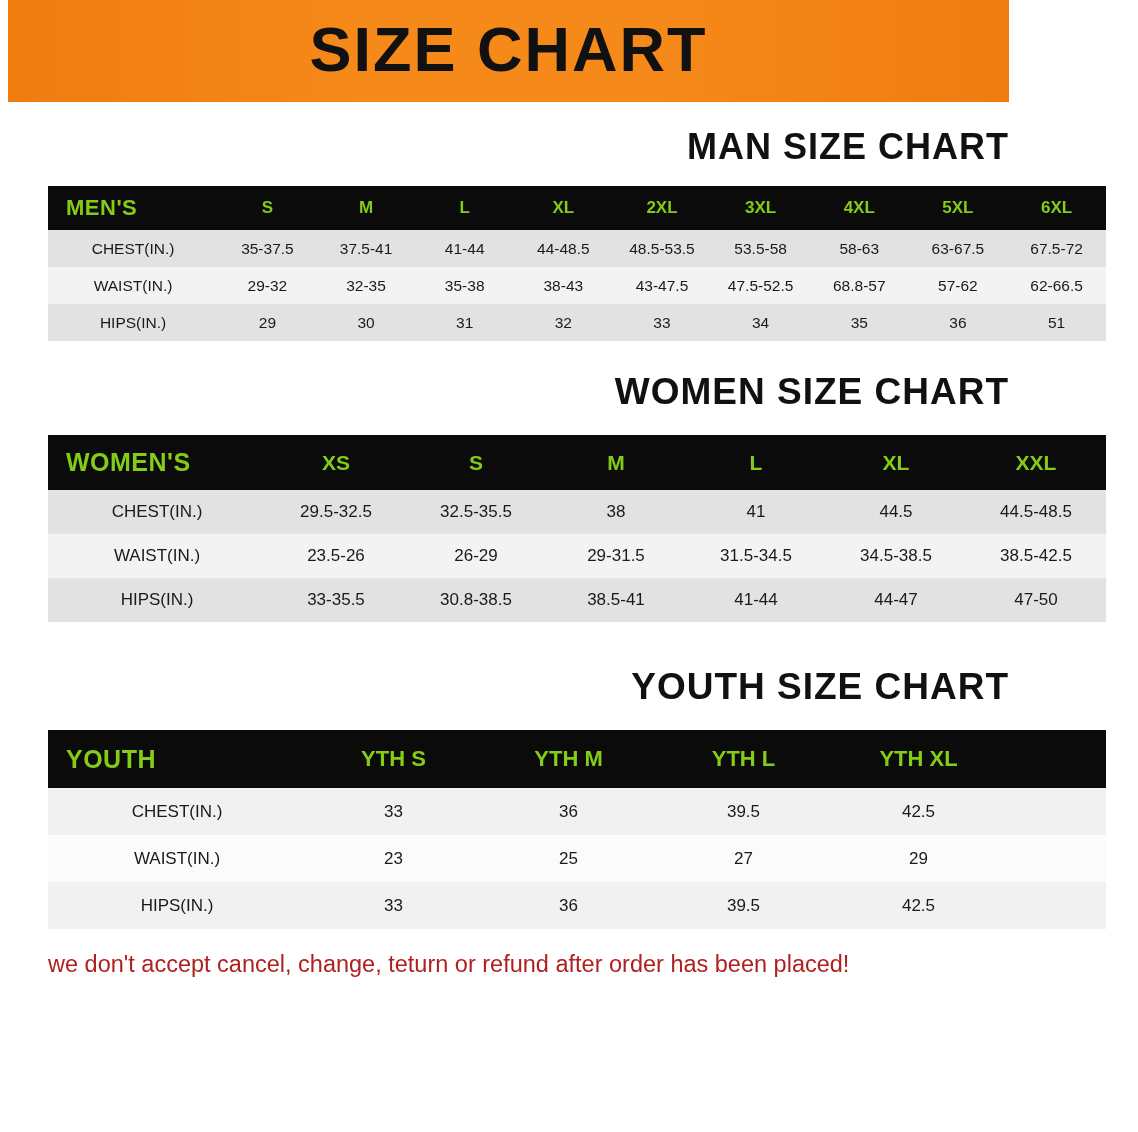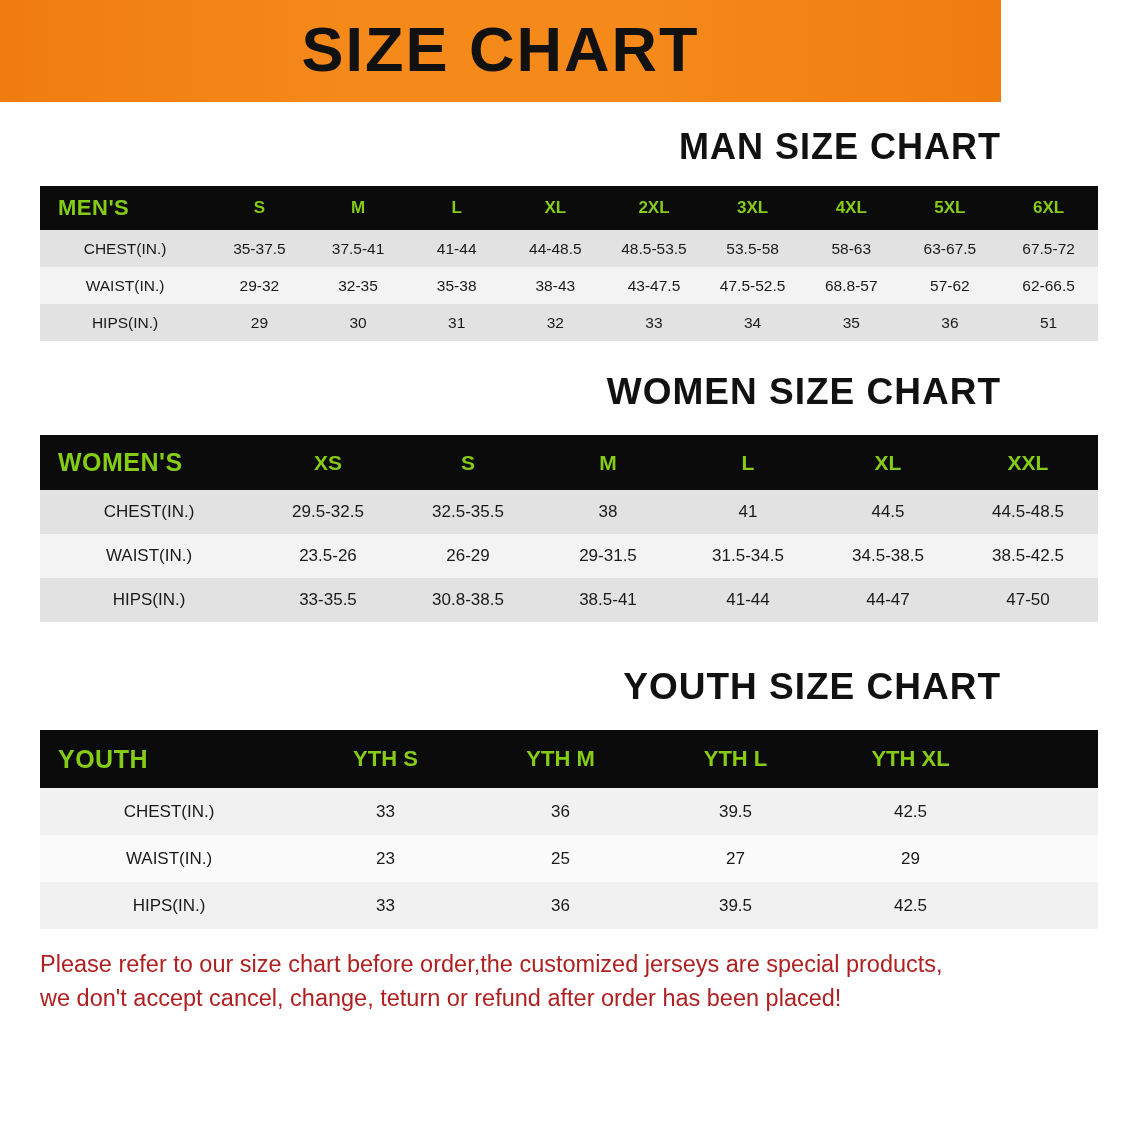--- a/index.html
+++ b/index.html
@@ -11,20 +11,21 @@
     height: 1132px;
     background: #ffffff;
     font-family: "Liberation Sans", sans-serif;
     overflow: hidden;
   }
   .page {
     position: relative;
     width: 1001px;
     height: 1132px;
     background: #fff;
+    margin-left: 8px;
   }
 
   
   .banner {
     height: 102px;
     background: linear-gradient(90deg, #f07c10 0%, #f5891a 35%, #f5891a 65%, #f07c10 100%);
     display: flex;
     align-items: center;
     justify-content: center;
   }
@@ -287,17 +288,16 @@
           <td>36</td>
           <td>39.5</td>
           <td>42.5</td>
           <td></td>
         </tr>
       </tbody>
     </table>
   </div>
 
   <div class="note">
-    <span class="note-line">Please refer to our size chart before order,the customized jerseys are special products,</span>
     <span class="note-line">we don't accept cancel, change, teturn or refund after order has been placed!</span>
   </div>
 
 </div>
 
 </body></html>

